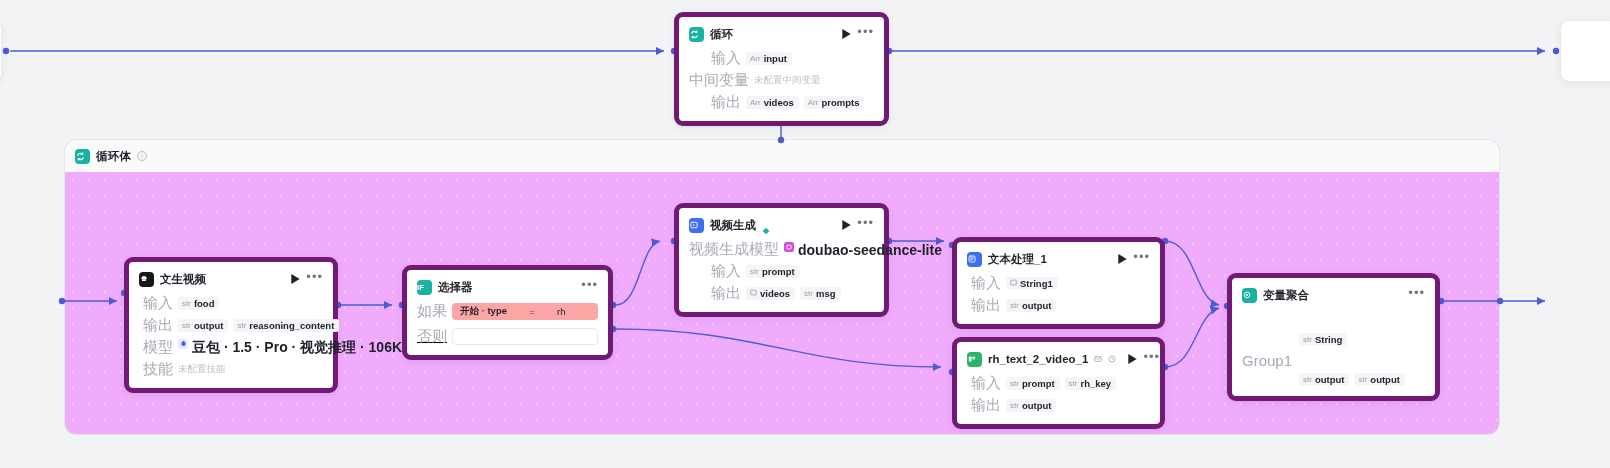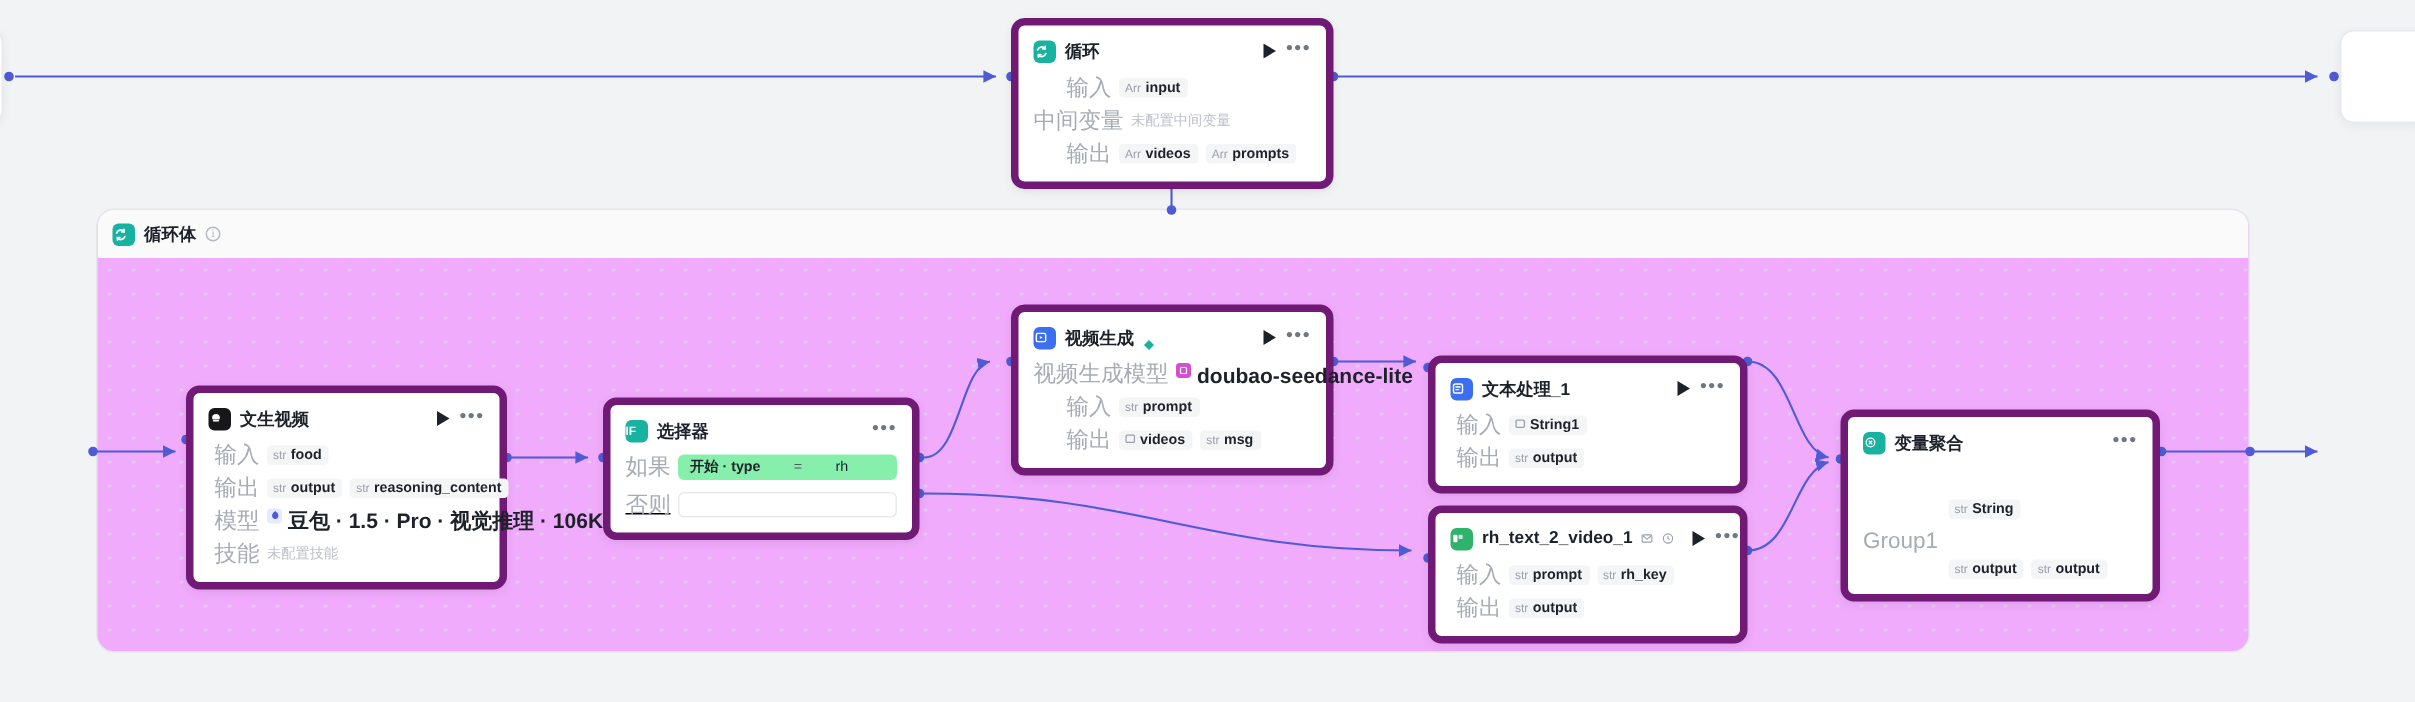--- a/index.html
+++ b/index.html
@@ -126,21 +126,21 @@
   }
   .mini-sq {
     width: 10px; height: 10px; border-radius: 2.5px;
     display: inline-flex; align-items: center; justify-content: center;
     flex: 0 0 auto;
   }
 
   
   .cond-field {
     display: flex; align-items: center;
-    background: #86efac; border-radius: 4px;
+    background: #fca5a5; border-radius: 4px;
     height: 17px; flex: 1 1 auto; overflow: hidden;
   }
   .cond-var {
     font-size: 9.5px; color: #1d2129; font-weight: 600;
     padding: 0 8px; flex: 0 0 auto;
   }
   .cond-op {
     font-size: 9.5px; color: #4e5969; padding: 0 6px;
     flex: 0 0 auto; min-width: 34px; text-align: center;
   }

